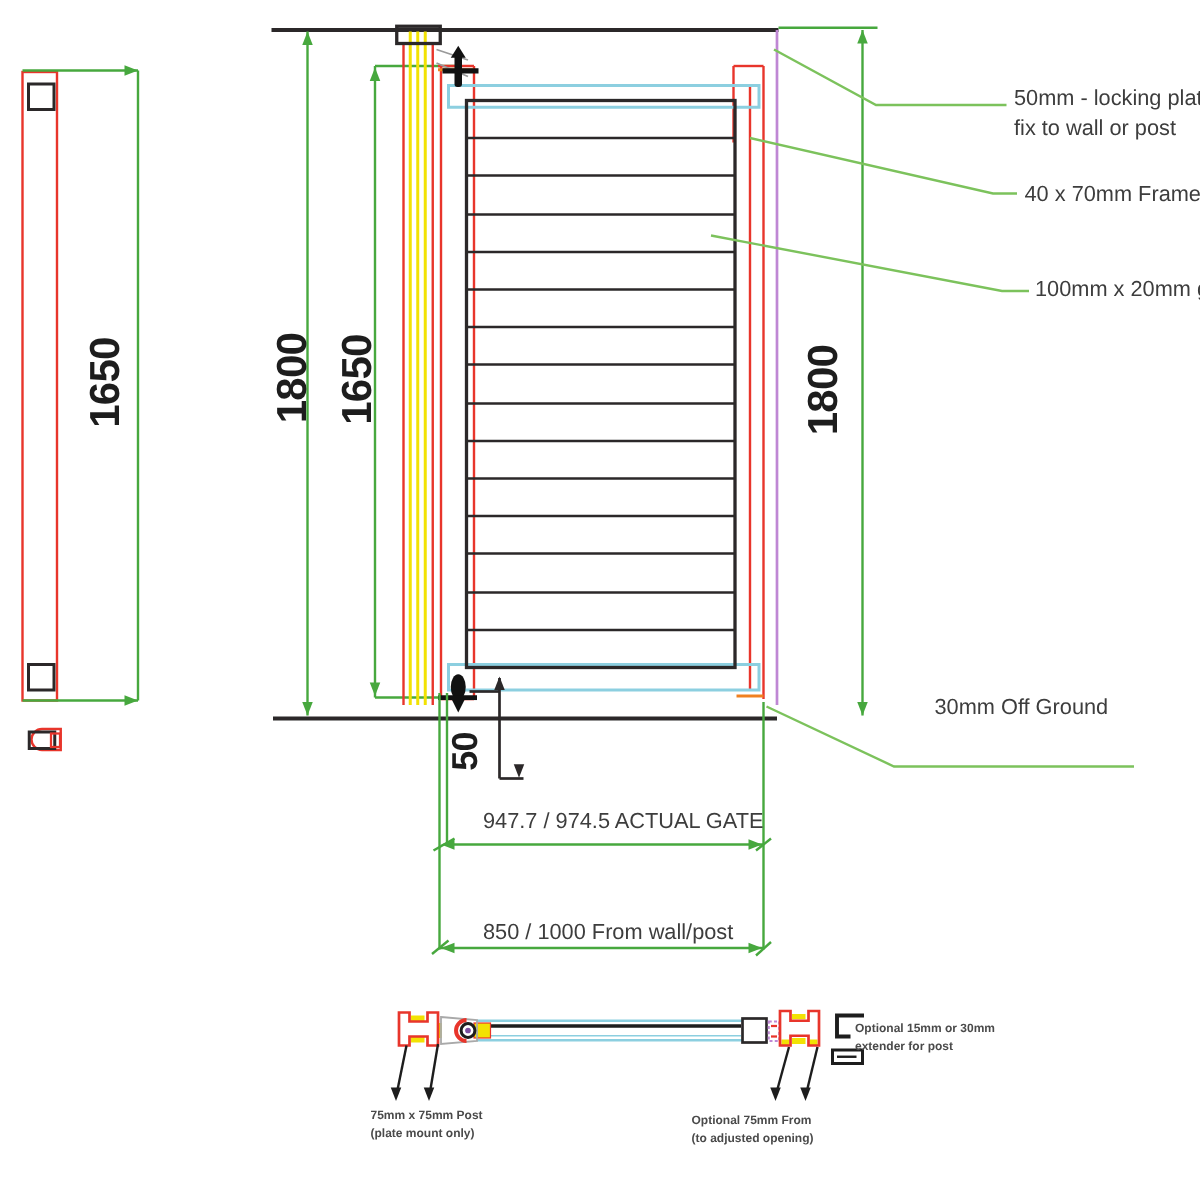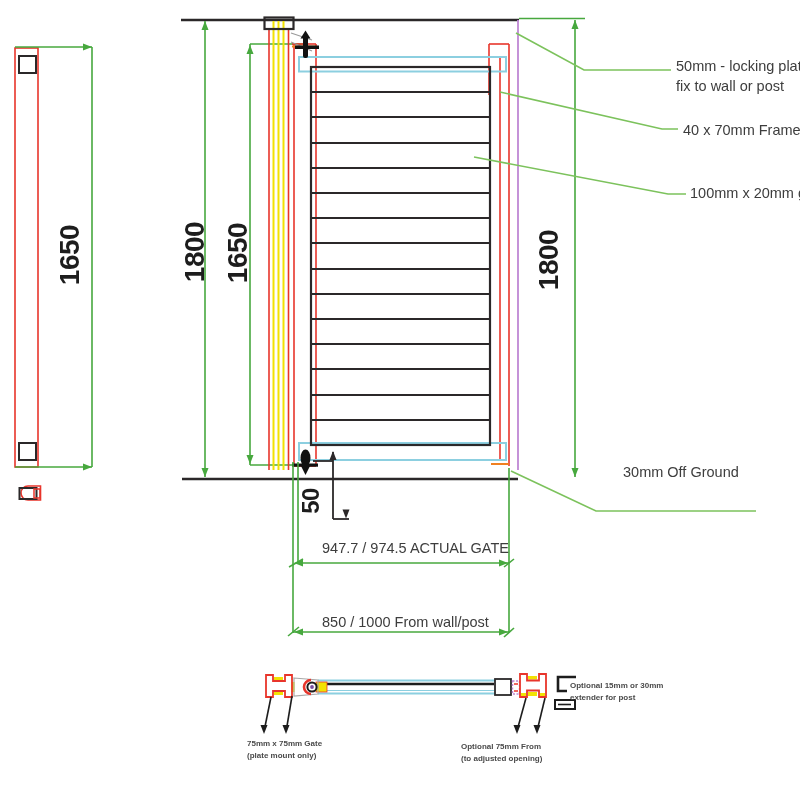--- a/index.html
+++ b/index.html
@@ -235,21 +235,21 @@
 <div class="txt" style="left:690px;top:185px;">100mm x 20mm gat</div>
 <div class="txt" style="left:623px;top:464px;">30mm Off Ground</div>
 
 
 <div class="txt" style="left:322px;top:540px;">947.7 / 974.5 ACTUAL GATE</div>
 <div class="txt" style="left:322px;top:603px;margin-top:11px;">
   <div>850 / 1000  From wall/post</div>
 </div>
 
 <div class="txt tiny" style="left:247px;top:738px;">
-  <div>75mm x 75mm Gate</div>
+  <div>75mm x 75mm Post</div>
   <div>(plate mount only)</div>
 </div>
 <div class="txt tiny" style="left:461px;top:741px;">
   <div>Optional 75mm From</div>
   <div>(to adjusted opening)</div>
 </div>
 <div class="txt tiny" style="left:570px;top:680px;">
   <div>Optional 15mm or 30mm</div>
   <div>extender for post</div>
 </div>

